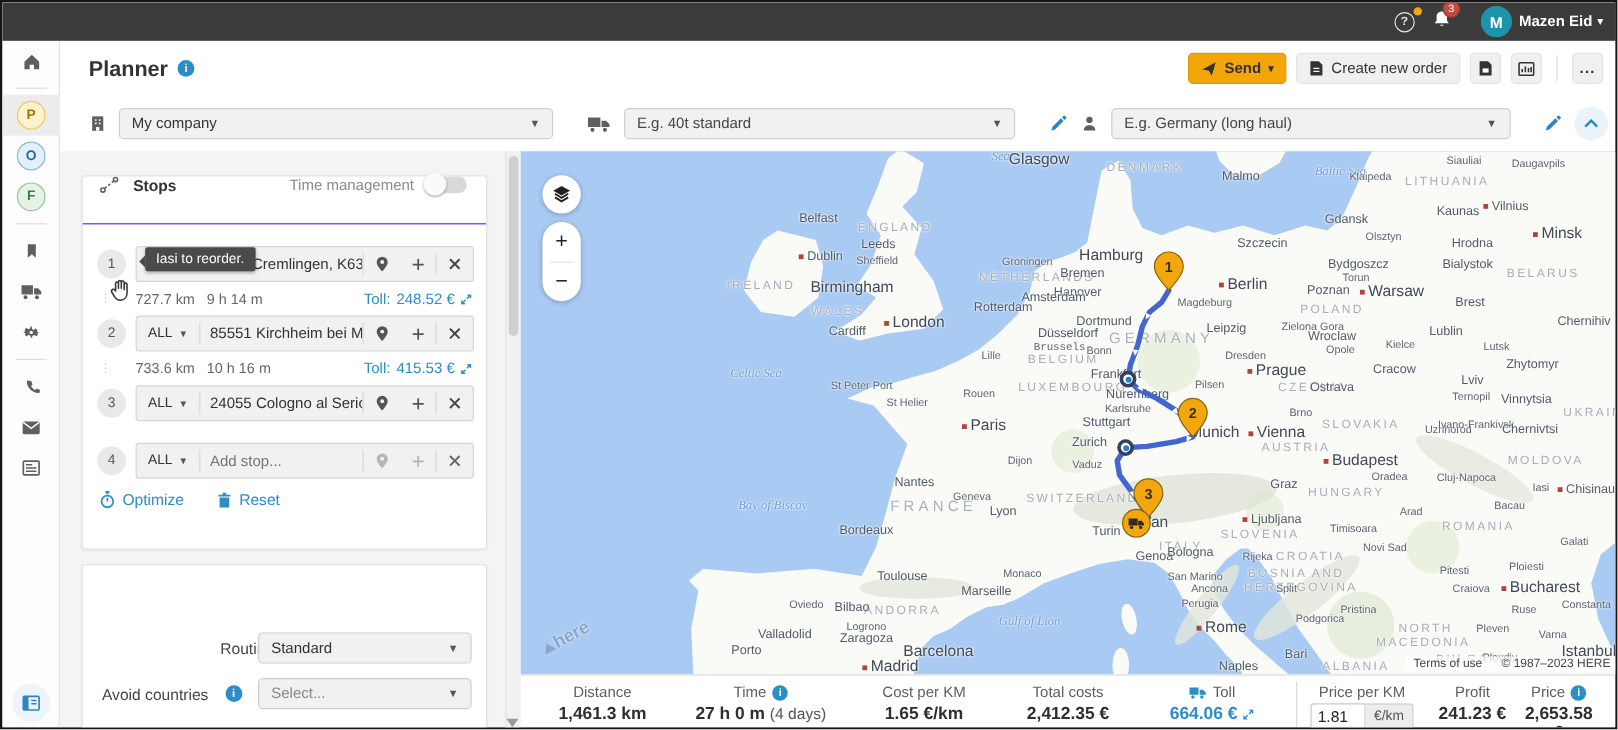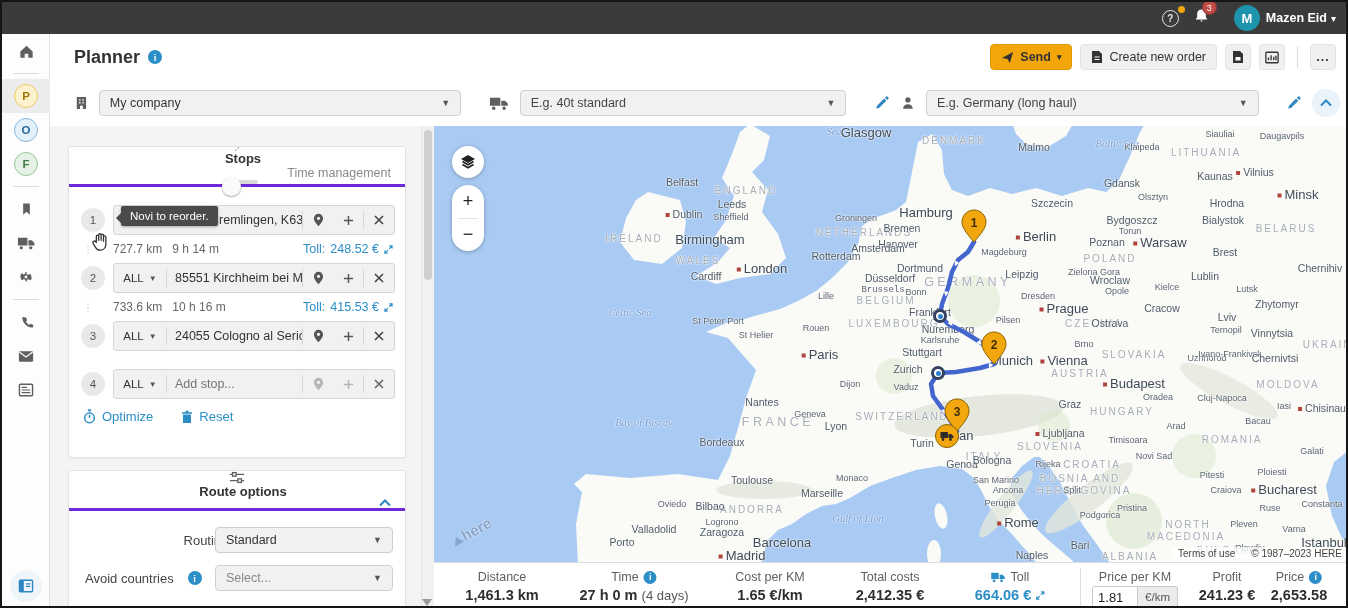--- a/index.html
+++ b/index.html
@@ -63,21 +63,21 @@
   
   .main { position:absolute; left:48px; top:124px; width:1300px; height:484px; display:flex; }
   .panel { position:relative; width:384px; height:484px; background:#f4f4f4; }
   .scrolltrack { position:absolute; right:0; top:0; width:13px; height:484px; background:#f1f1f1; border-left:1px solid #e3e3e3; }
   .scrollthumb { position:absolute; right:2px; top:4px; width:8px; height:150px; background:#cfcfcf; border-radius:4px; }
   .scrolldown { position:absolute; right:2px; bottom:4px; width:0; height:0; border-left:5px solid transparent; border-right:5px solid transparent; border-top:7px solid #9a9a9a; }
 
   .card { position:absolute; left:18px; width:338px; background:#fff; border:1px solid #e2e2e2; border-radius:3px; box-shadow:0 1px 2px rgba(0,0,0,.04); }
   .card-stops { top:20px; height:312px; }
   .card-route { top:344px; height:160px; }
-  .card-head { height:40px; display:flex; align-items:center; padding:0 14px; border-bottom:3px solid #6d28d9;flex-direction:column; }
+  .card-head { height:40px; display:flex; padding:0 14px; border-bottom:1px solid #6d28d9; }
   .card-title { font-size:13px; font-weight:bold; color:#333; margin-left:12px; }
   .tm-label { margin-left:auto; font-size:12.5px; color:#8a8a8a; }
   .toggle { position:relative; width:34px; height:14px; background:#d9d9d9; border-radius:8px; margin-left:10px; margin-right:2px; }
   .toggle .knob { position:absolute; left:-2px; top:-3px; width:19px; height:19px; background:#fafafa; border-radius:50%; box-shadow:0 1px 2px rgba(0,0,0,.35); }
 
   .stop-row { position:absolute; left:0; width:338px; height:30px; display:flex; align-items:center; padding:0 12px; }
   .num { width:24px; height:24px; border-radius:50%; background:#e9e9e9; color:#555; font-size:11.5px; display:flex; align-items:center; justify-content:center; flex:none; }
   .grp { flex:1; height:30px; margin-left:8px; background:#f1f1f1; border:1px solid #d6d6d6; border-radius:3px; display:flex; align-items:center; overflow:hidden; }
   .all-cell { width:52px; display:flex; align-items:center; justify-content:center; gap:5px; font-size:11.5px; color:#333; flex:none; }
   .gsep { width:1px; height:18px; background:#d6d6d6; flex:none; }
@@ -342,21 +342,21 @@
                 </svg>
             </span>
             <span class="gsep"></span>
             <span class="gic">
               <svg width="10" height="10" viewBox="0 0 10 10">
                   <path d="M1 1l8 8M9 1L1 9" stroke="#444" stroke-width="1.6"></path>
                 </svg>
             </span>
           </div>
         </div>
-        <div class="tooltip">Novi to reorder.</div>
+        <div class="tooltip">Iasi to reorder.</div>
         <div class="hand-cursor">
           <svg width="22" height="24" viewBox="0 0 24 26">
               <path d="M8 12V5.6a1.3 1.3 0 012.6 0V10m0-4.8V4.2a1.3 1.3 0 012.6 0V10m0-5.3a1.3 1.3 0 012.6 0V11m0-4.4a1.3 1.3 0 012.6 0V14c0 4-2.4 6.8-6 6.8-3 0-4.3-1.3-5.8-3.9l-2-3.3c-.7-1.2-.2-2.4.9-2.7.8-.2 1.6.1 2.1 1l.4.6" fill="#fff" stroke="#333" stroke-width="1.4" stroke-linecap="round" stroke-linejoin="round"></path>
             </svg>
         </div>
 
         <div class="seg-row" style="top:92px;">
           <span class="drag-dots">⋮</span>
           <span class="seg-txt">727.7 km</span>
           <span class="seg-txt seg-t2">9 h 14 m</span>
@@ -481,31 +481,20 @@
             <svg width="12" height="14" viewBox="0 0 12 14">
                 <path d="M2 4.5h8V13H2z" fill="#2B8EC7"></path>
                 <path d="M1 3h10M4.5 1.5h3" stroke="#2B8EC7" stroke-width="1.6"></path>
               </svg>
             <span>Reset</span>
           </span>
         </div>
       </div>
 
       <div class="card card-route">
-        <div class="card-head">
-          <svg width="16" height="13" viewBox="0 0 18 14">
-              <path d="M1 3.5h16M1 10.5h16" stroke="#5f5f5f" stroke-width="1.5"></path>
-              <rect x="4" y="1.5" width="4" height="4" fill="#fff" stroke="#5f5f5f" stroke-width="1.5"></rect>
-              <rect x="10" y="8.5" width="4" height="4" fill="#fff" stroke="#5f5f5f" stroke-width="1.5"></rect>
-            </svg>
-          <span class="card-title">Route options</span>
-          <svg style="margin-left:auto;" width="12" height="8" viewBox="0 0 12 8">
-              <path d="M1 6.5 6 1.5 11 6.5" stroke="#2e86c1" stroke-width="2" fill="none"></path>
-            </svg>
-        </div>
         <div class="ro-row" style="top:56px;justify-content:center;">
           <span class="ro-label">
             <span>Routing mode</span>
             <span class="info-ic">i</span>
           </span>
           <div class="select ro-select">
             <span>Standard</span>
             <span class="caret">▼</span>
           </div>
         </div>

